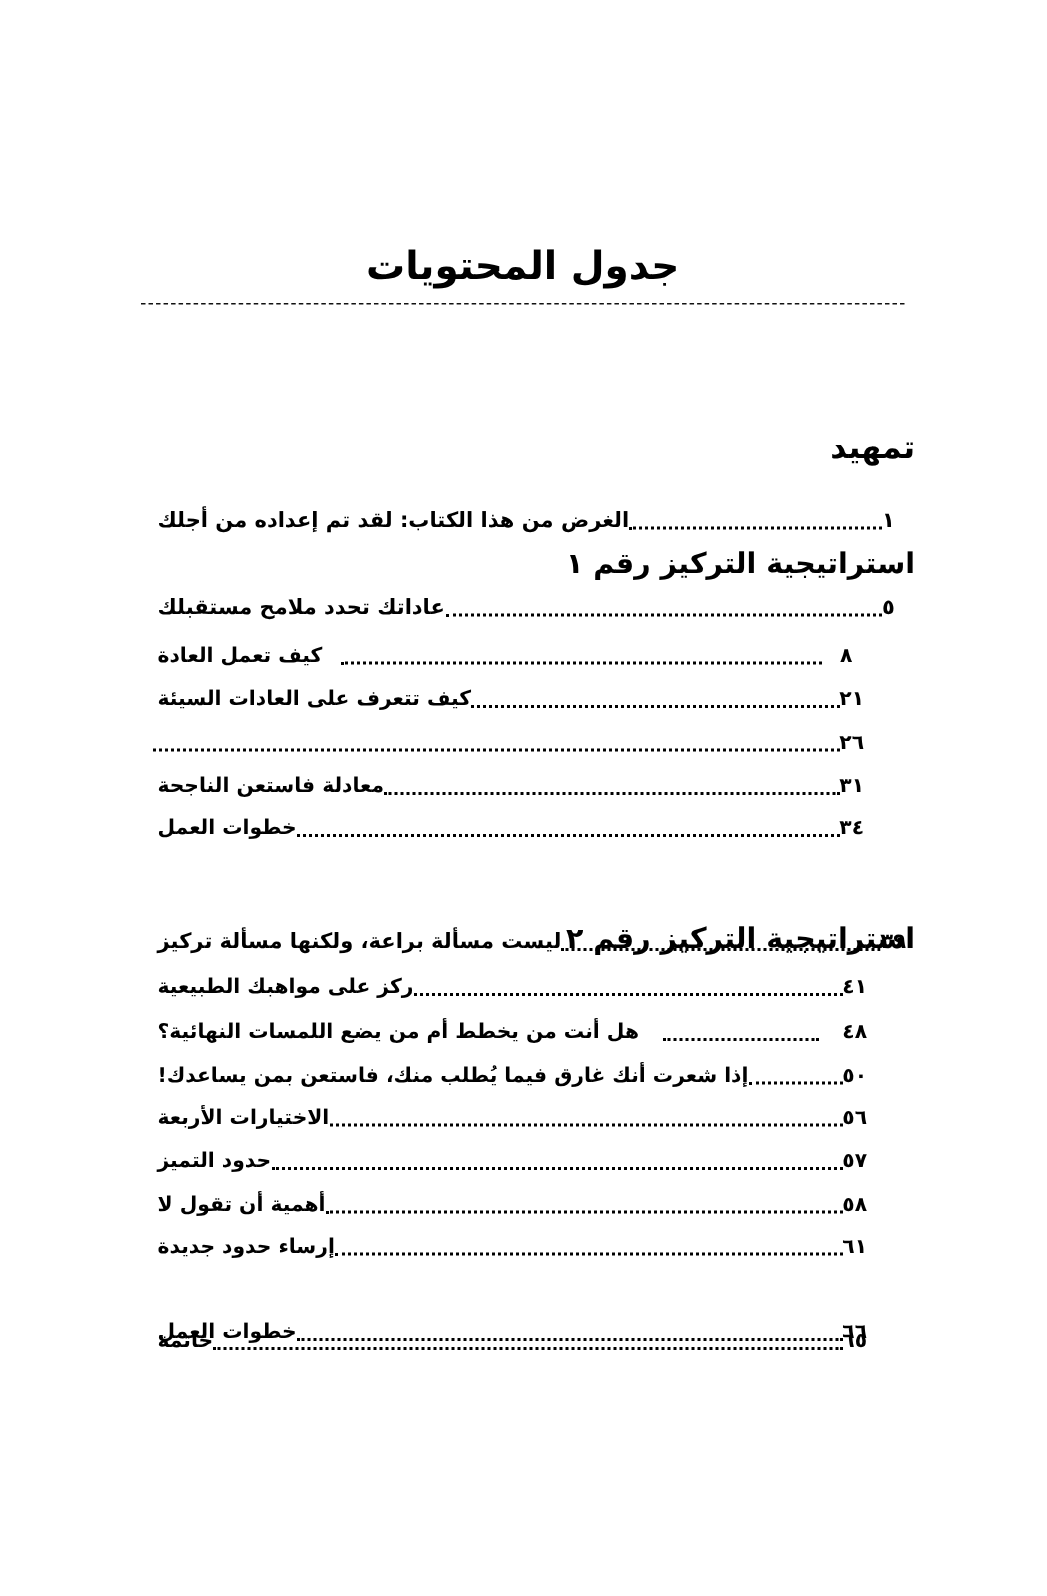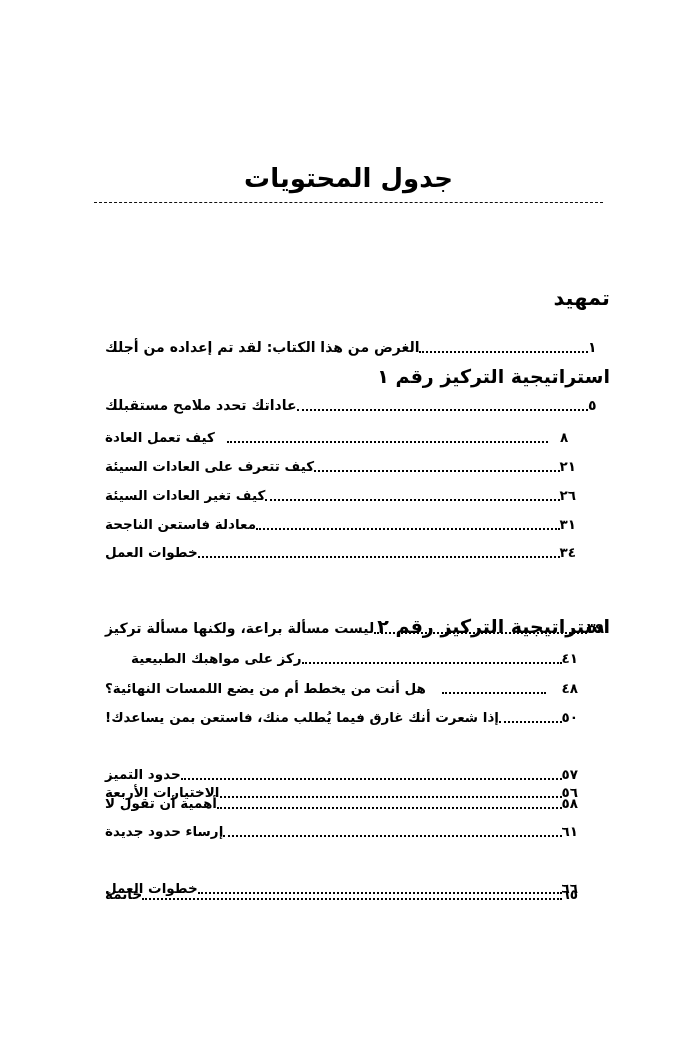--- a/index.html
+++ b/index.html
@@ -118,57 +118,56 @@
     <span class="entry-title">كيف تعمل العادة</span>
     <span class="leader"></span>
     <span class="page-num">٨</span>
   </div>
   <div class="toc-row sub" style="top:455px; right:116px;">
     <span class="entry-title">كيف تتعرف على العادات السيئة</span>
     <span class="leader"></span>
     <span class="page-num">٢١</span>
   </div>
   <div class="toc-row sub" style="top:484px; right:116px;">
-    <span class="entry-title">كيف تغير العادات السيئة</span>
     <span class="leader"></span>
     <span class="page-num">٢٦</span>
   </div>
   <div class="toc-row sub" style="top:513px; right:116px;">
     <span class="entry-title">معادلة فاستعن الناجحة</span>
     <span class="leader"></span>
     <span class="page-num">٣١</span>
   </div>
   <div class="toc-row sub" style="top:541px; right:116px;">
     <span class="entry-title">خطوات العمل</span>
     <span class="leader"></span>
     <span class="page-num">٣٤</span>
   </div>
 
   <div class="section-heading chapter" style="top:585px;margin-top:28px;">استراتيجية التركيز رقم ٢</div>
   <div class="toc-row" style="top:617px; right:88px;">
     <span class="entry-title">ليست مسألة براعة، ولكنها مسألة تركيز</span>
     <span class="leader"></span>
     <span class="page-num">٣٩</span>
   </div>
-  <div class="toc-row sub" style="top:647px; right:114px;margin-left:26px;">
+  <div class="toc-row sub" style="top:647px; right:114px;">
     <span class="entry-title">ركز على مواهبك الطبيعية</span>
     <span class="leader"></span>
     <span class="page-num">٤١</span>
   </div>
   <div class="toc-row sub" style="top:677px; right:114px;gap:16px;">
     <span class="entry-title">هل أنت من يخطط أم من يضع اللمسات النهائية؟</span>
     <span class="leader"></span>
     <span class="page-num">٤٨</span>
   </div>
   <div class="toc-row sub" style="top:706px; right:114px;">
     <span class="entry-title">إذا شعرت أنك غارق فيما يُطلب منك، فاستعن بمن يساعدك!</span>
     <span class="leader"></span>
     <span class="page-num">٥٠</span>
   </div>
-  <div class="toc-row sub" style="top:734px; right:114px;margin-top:47px;">
+  <div class="toc-row sub" style="top:734px; right:114px;">
     <span class="entry-title">الاختيارات الأربعة</span>
     <span class="leader"></span>
     <span class="page-num">٥٦</span>
   </div>
   <div class="toc-row sub" style="top:763px; right:114px;">
     <span class="entry-title">حدود التميز</span>
     <span class="leader"></span>
     <span class="page-num">٥٧</span>
   </div>
   <div class="toc-row sub" style="top:792px; right:114px;">

